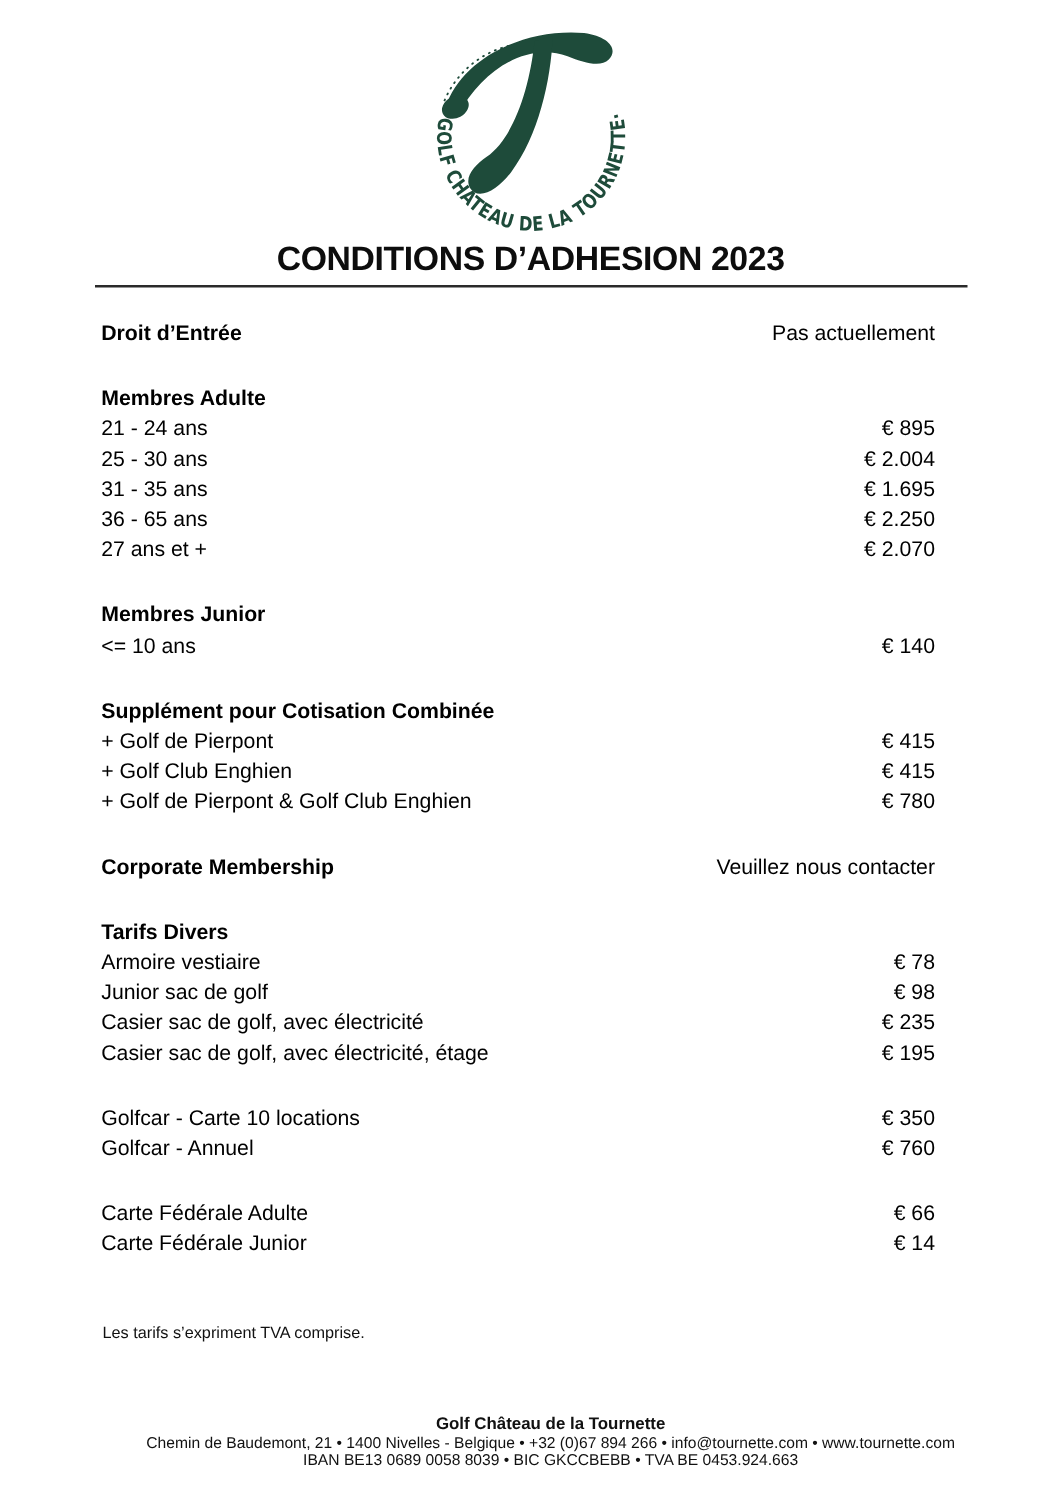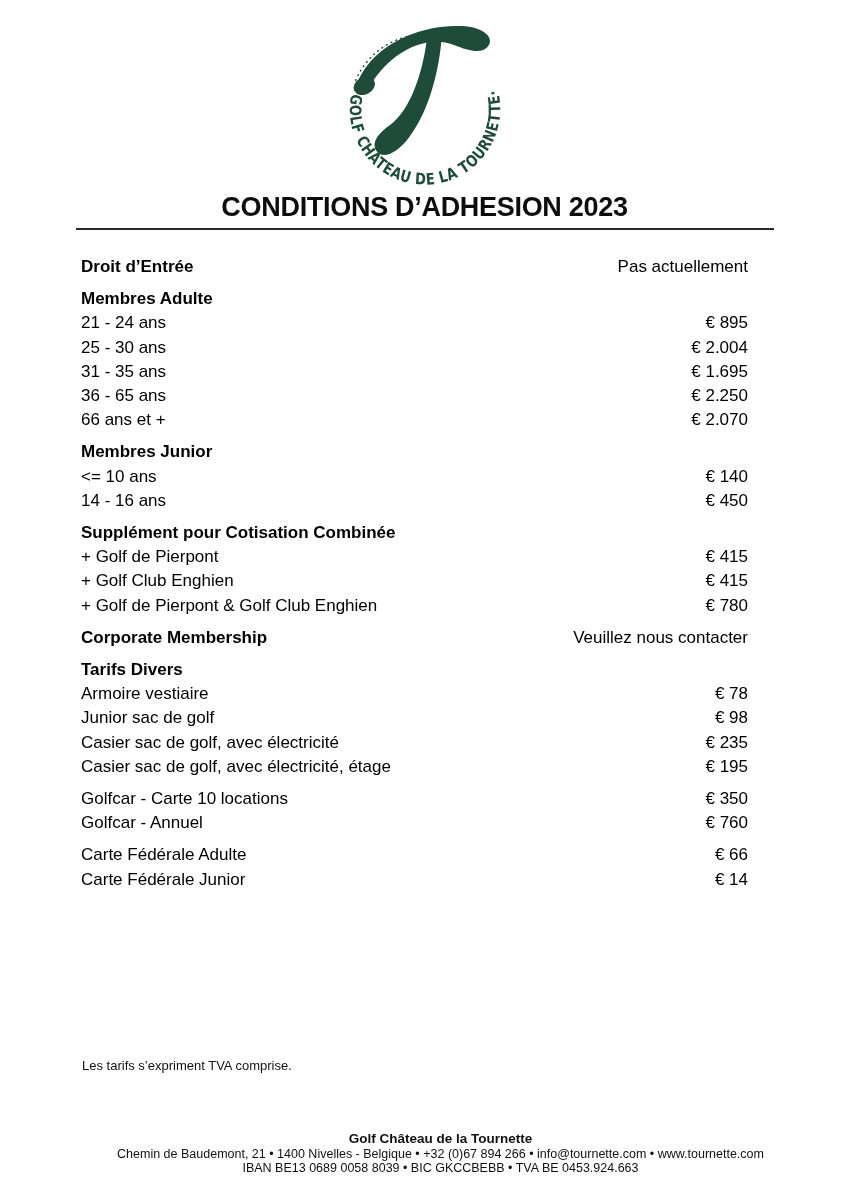--- a/index.html
+++ b/index.html
@@ -28,21 +28,21 @@
     border-top:2px solid #2a2a2a;
     height:0;
   }
   
   .content{
     margin:25px 0 0 81px;
     width:697px;
     font-size:17px;
     line-height:24.2px;
   }
-  .section{margin-top:8px;}
+  .section{margin-top:28px;}
   .section:first-child{margin-top:12px;}
   .row{
     display:flex;
     justify-content:space-between;
     align-items:baseline;
     padding-right:30px;
   }
   .row .heading{font-weight:700;}
   .row .value{text-align:right;white-space:nowrap;}
   .row .label{white-space:nowrap;}
@@ -112,35 +112,31 @@
         </div>
         <div class="row">
           <span class="label">31 - 35 ans</span>
           <span class="value">€ 1.695</span>
         </div>
         <div class="row">
           <span class="label">36 - 65 ans</span>
           <span class="value">€ 2.250</span>
         </div>
         <div class="row">
-          <span class="label">66 ans et +</span>
+          <span class="label">27 ans et +</span>
           <span class="value">€ 2.070</span>
         </div>
       </section>
       <section class="section">
         <div class="row">
           <span class="heading">Membres Junior</span>
         </div>
         <div class="row">
           <span class="label">&lt;= 10 ans</span>
           <span class="value">€ 140</span>
-        </div>
-        <div class="row">
-          <span class="label">14 - 16 ans</span>
-          <span class="value">€ 450</span>
         </div>
       </section>
       <section class="section">
         <div class="row">
           <span class="heading">Supplément pour Cotisation Combinée</span>
         </div>
         <div class="row">
           <span class="label">+ Golf de Pierpont</span>
           <span class="value">€ 415</span>
         </div>

